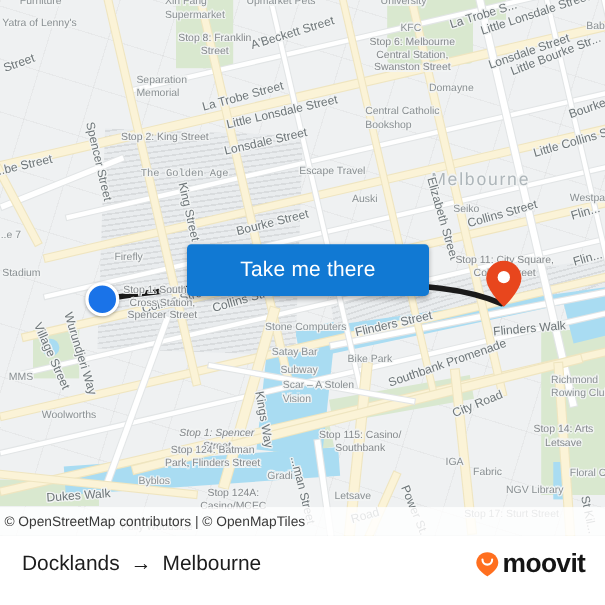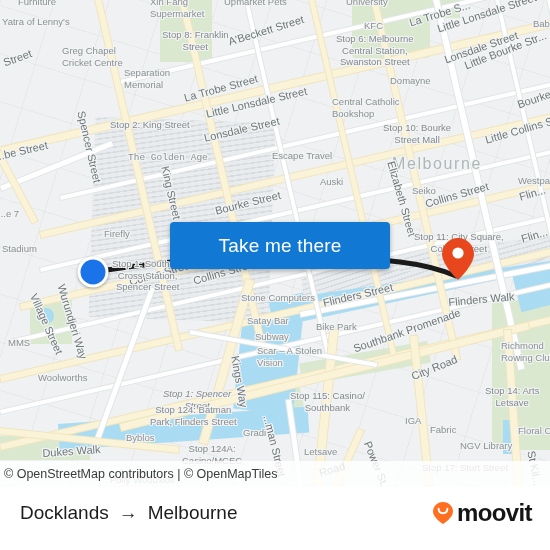--- a/index.html
+++ b/index.html
@@ -154,22 +154,20 @@
     <div class="road white" style="left:286px;top:400px;width:5px;height:90px;transform:rotate(-8deg);transform-origin:50% 0;"></div>
     <div class="road white" style="left:190px;top:330px;width:190px;height:4px;transform:rotate(10deg);transform-origin:0 0;"></div>
 
     <svg class="route" viewBox="0 0 550 487">
       <path d="M 93 272 C 180 258, 300 250, 400 262 C 425 265, 442 270, 456 276" fill="none" stroke="#1a1a1a" stroke-width="5" stroke-linecap="round"></path>
     </svg>
 
     <div class="lbl poi" style="left:18px;top:-4px;">Furniture</div>
     <div class="lbl poi" style="left:2px;top:16px;">Yatra of Lenny's</div>
     <div class="lbl street" style="left:2px;top:58px;transform:rotate(-20deg);">Street</div>
-    <div class="lbl poi two" style="left:62px;top:45px;">Greg Chapel
-Cricket Centre</div>
     <div class="lbl poi two" style="left:124px;top:67px;">Separation
 Memorial</div>
     <div class="lbl poi two" style="left:150px;top:-4px;">Xin Fang
 Supermarket</div>
     <div class="lbl poi" style="left:224px;top:-4px;">Upmarket Pets</div>
     <div class="lbl poi" style="left:346px;top:-4px;">University</div>
     <div class="lbl poi" style="left:364px;top:20px;">KFC</div>
     <div class="lbl stop two" style="left:162px;top:29px;">Stop 8: Franklin
 Street</div>
     <div class="lbl street" style="left:227px;top:37px;transform:rotate(-17deg);">A'Beckett Street</div>
@@ -183,22 +181,20 @@
     <div class="lbl poi" style="left:533px;top:18px;">Babe</div>
     <div class="lbl stop two" style="left:336px;top:33px;">Stop 6: Melbourne
 Central Station,
 Swanston Street</div>
     <div class="lbl poi" style="left:390px;top:75px;">Domayne</div>
     <div class="lbl poi two" style="left:332px;top:96px;">Central Catholic
 Bookshop</div>
     <div class="lbl stop" style="left:110px;top:119px;">Stop 2: King Street</div>
     <div class="lbl poi" style="left:128px;top:152px;font-family:Liberation Mono, monospace;">The Golden Age</div>
     <div class="lbl poi" style="left:272px;top:150px;">Escape Travel</div>
-    <div class="lbl stop two" style="left:383px;top:122px;">Stop 10: Bourke
-Street Mall</div>
     <div class="lbl city" style="left:392px;top:158px;">Melbourne</div>
     <div class="lbl street" style="left:484px;top:135px;transform:rotate(-16deg);">Little Collins Street</div>
     <div class="lbl street" style="left:463px;top:61px;transform:rotate(-21deg);">Little Bourke Str...</div>
     <div class="lbl street" style="left:516px;top:100px;transform:rotate(-19deg);">Bourke ...</div>
     <div class="lbl street" style="left:214px;top:206px;transform:rotate(-14deg);">Bourke Street</div>
     <div class="lbl poi" style="left:320px;top:176px;">Auski</div>
     <div class="lbl poi" style="left:412px;top:185px;">Seiko</div>
     <div class="lbl poi" style="left:518px;top:175px;">Westpac</div>
     <div class="lbl street" style="left:396px;top:160px;transform:rotate(74deg);">Elizabeth Street</div>
     <div class="lbl street" style="left:86px;top:110px;transform:rotate(77deg);">Spencer Street</div>

